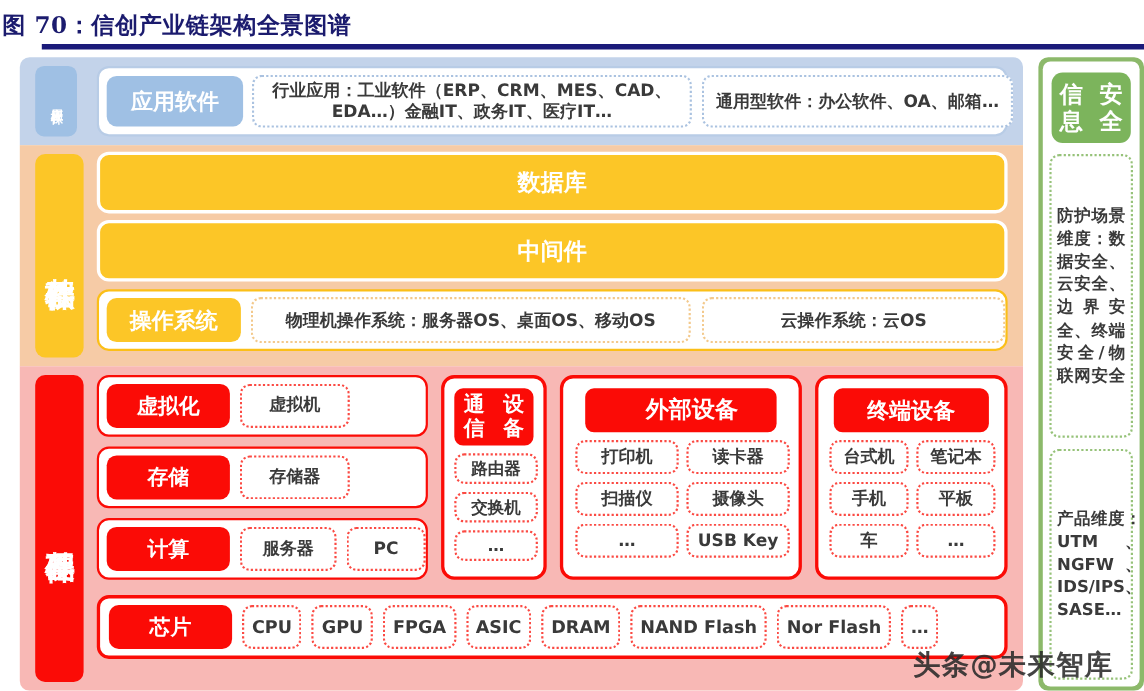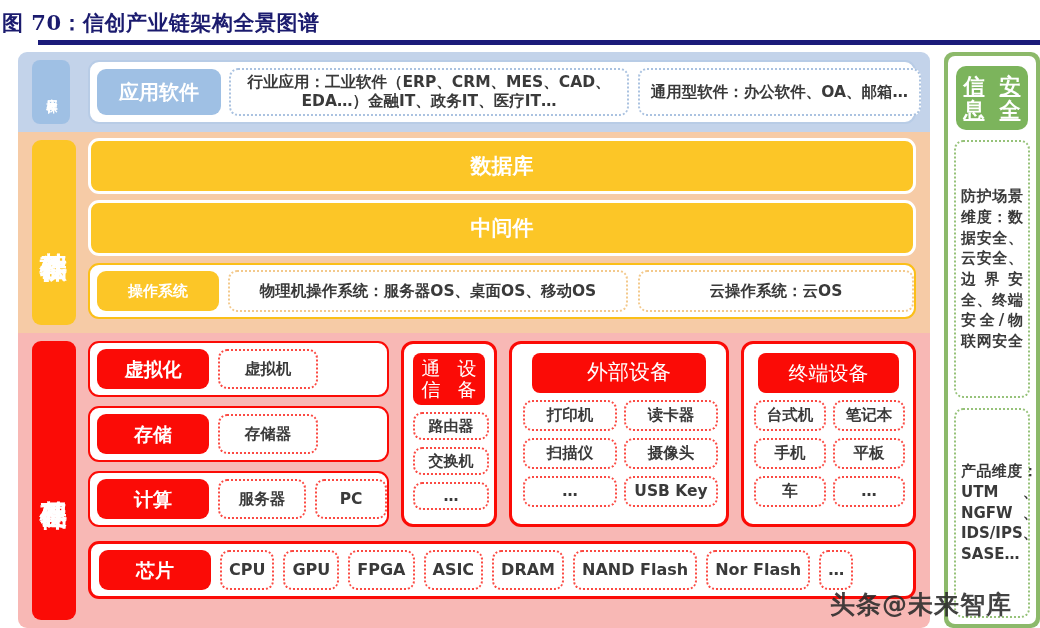--- a/index.html
+++ b/index.html
@@ -80,21 +80,21 @@
   .row-chip{ left: 70px; top: 489px; width: 828px; height: 58px;
              border: 3px solid #fb0b06; padding: 0 8px; gap: 9px; }
 
   
   .pill {
     display: flex; align-items: center; justify-content: center;
     text-align: center; color: #ffffff; font-weight: bold;
     border-radius: 9px; flex: none; line-height: 1.1;
   }
   .pill-blue   { background: #9fc0e4; width: 124px; height: 46px; font-size: 20px; }
-  .pill-amber  { background: #fcc627; width: 122px; height: 40px; font-size: 15px; }
+  .pill-amber  { background: #fcc627; width: 122px; height: 40px; font-size: 20px; }
   .pill-red    { background: #fb0b06; width: 112px; height: 40px; font-size: 19px; }
   .pill-red-sm { background: #fb0b06; width: 112px; height: 40px; font-size: 19px; }
 
   
   .dbox {
     display: flex; align-items: center; justify-content: center; text-align: center;
     border-radius: 9px; background: #ffffff; color: #3a3a3a; font-weight: bold;
     line-height: 1.22; flex: none;
   }
   .dbox-blue  { border: 2px dotted #aac2e0; }
@@ -126,21 +126,21 @@
   
   .card {
     position: absolute; background: #ffffff; border-radius: 12px;
     border: 3px solid #fb0b06;
   }
   .card-comm { left: 383px; top: 289px; width: 96px; height: 186px; }
   .card-ext  { left: 491px; top: 289px; width: 220px; height: 186px; }
   .card-term { left: 723px; top: 289px; width: 175px; height: 186px; }
 
   .card-head {
-    position: absolute; background: #fb0b06; color: #fff; font-weight: normal;
+    position: absolute; background: #fb0b06; color: #fff; font-weight: bold;
     border-radius: 8px; display: flex; align-items: center; justify-content: center;
     text-align: center; line-height: 1.12;
   }
   .head-comm { left: 9px; top: 9px; width: 72px; height: 52px; font-size: 19px; }
   .head-ext  { left: 20px; top: 9px; width: 174px; height: 40px; font-size: 21px; padding-left: 20px; }
   .head-term { left: 14px; top: 9px; width: 141px; height: 40px; font-size: 20px; }
 
   .chips { position: absolute; display: flex; flex-wrap: wrap; }
   .chips-comm { left: 9px; top: 68px; width: 76px; gap: 7px; }
   .chips-ext  { left: 11px; top: 56px; width: 196px; gap: 7px; align-items: center; }
@@ -159,21 +159,21 @@
     background: #8cb96a; border-radius: 9px;
   }
   .green-inner {
     position: absolute; left: 930px; top: 4px; width: 88px; height: 568px;
     background: #ffffff; border-radius: 7px;
   }
   .sec-head {
     position: absolute; left: 938px; top: 14px; width: 72px; height: 64px;
     background: #7cb45c; border-radius: 10px; color: #ffffff; font-weight: bold;
     font-size: 21px; display: flex; align-items: center; justify-content: center;
-    text-align: center; line-height: 1.15; text-decoration: underline;
+    text-align: center; line-height: 1.15;
   }
   .sec-box {
     position: absolute; left: 936px; width: 76px; background: #ffffff;
     border: 2px dotted #96c279; border-radius: 9px;
     color: #3a3a3a; font-weight: bold; font-size: 15px; line-height: 1.38;
     display: flex; align-items: center; text-align: justify;
     padding: 6px 5px; text-align-last: justify;
   }
   .sec-box-1 { top: 88px; height: 258px; }
   .sec-box-2 { top: 356px; height: 210px; }

